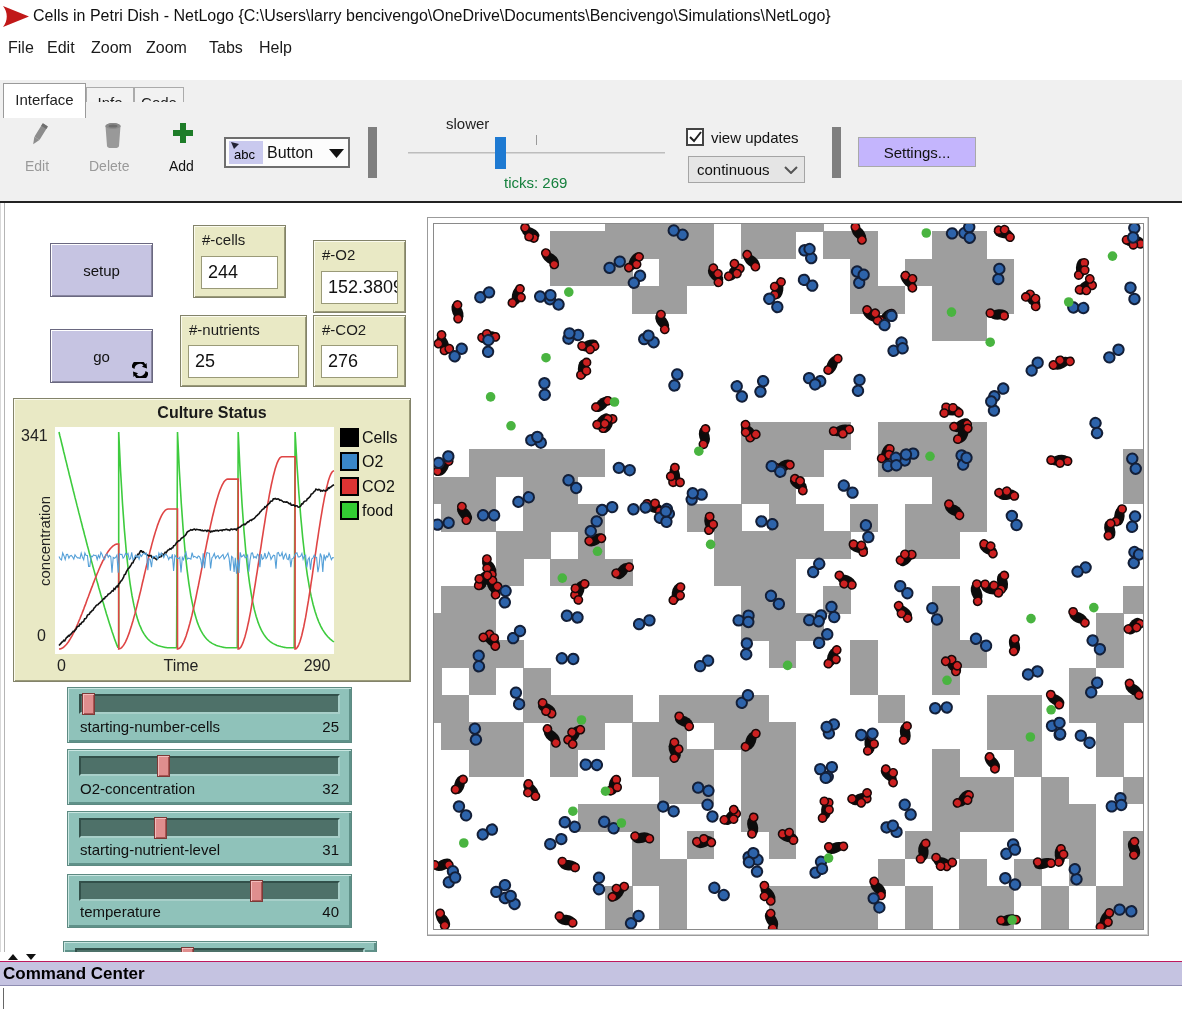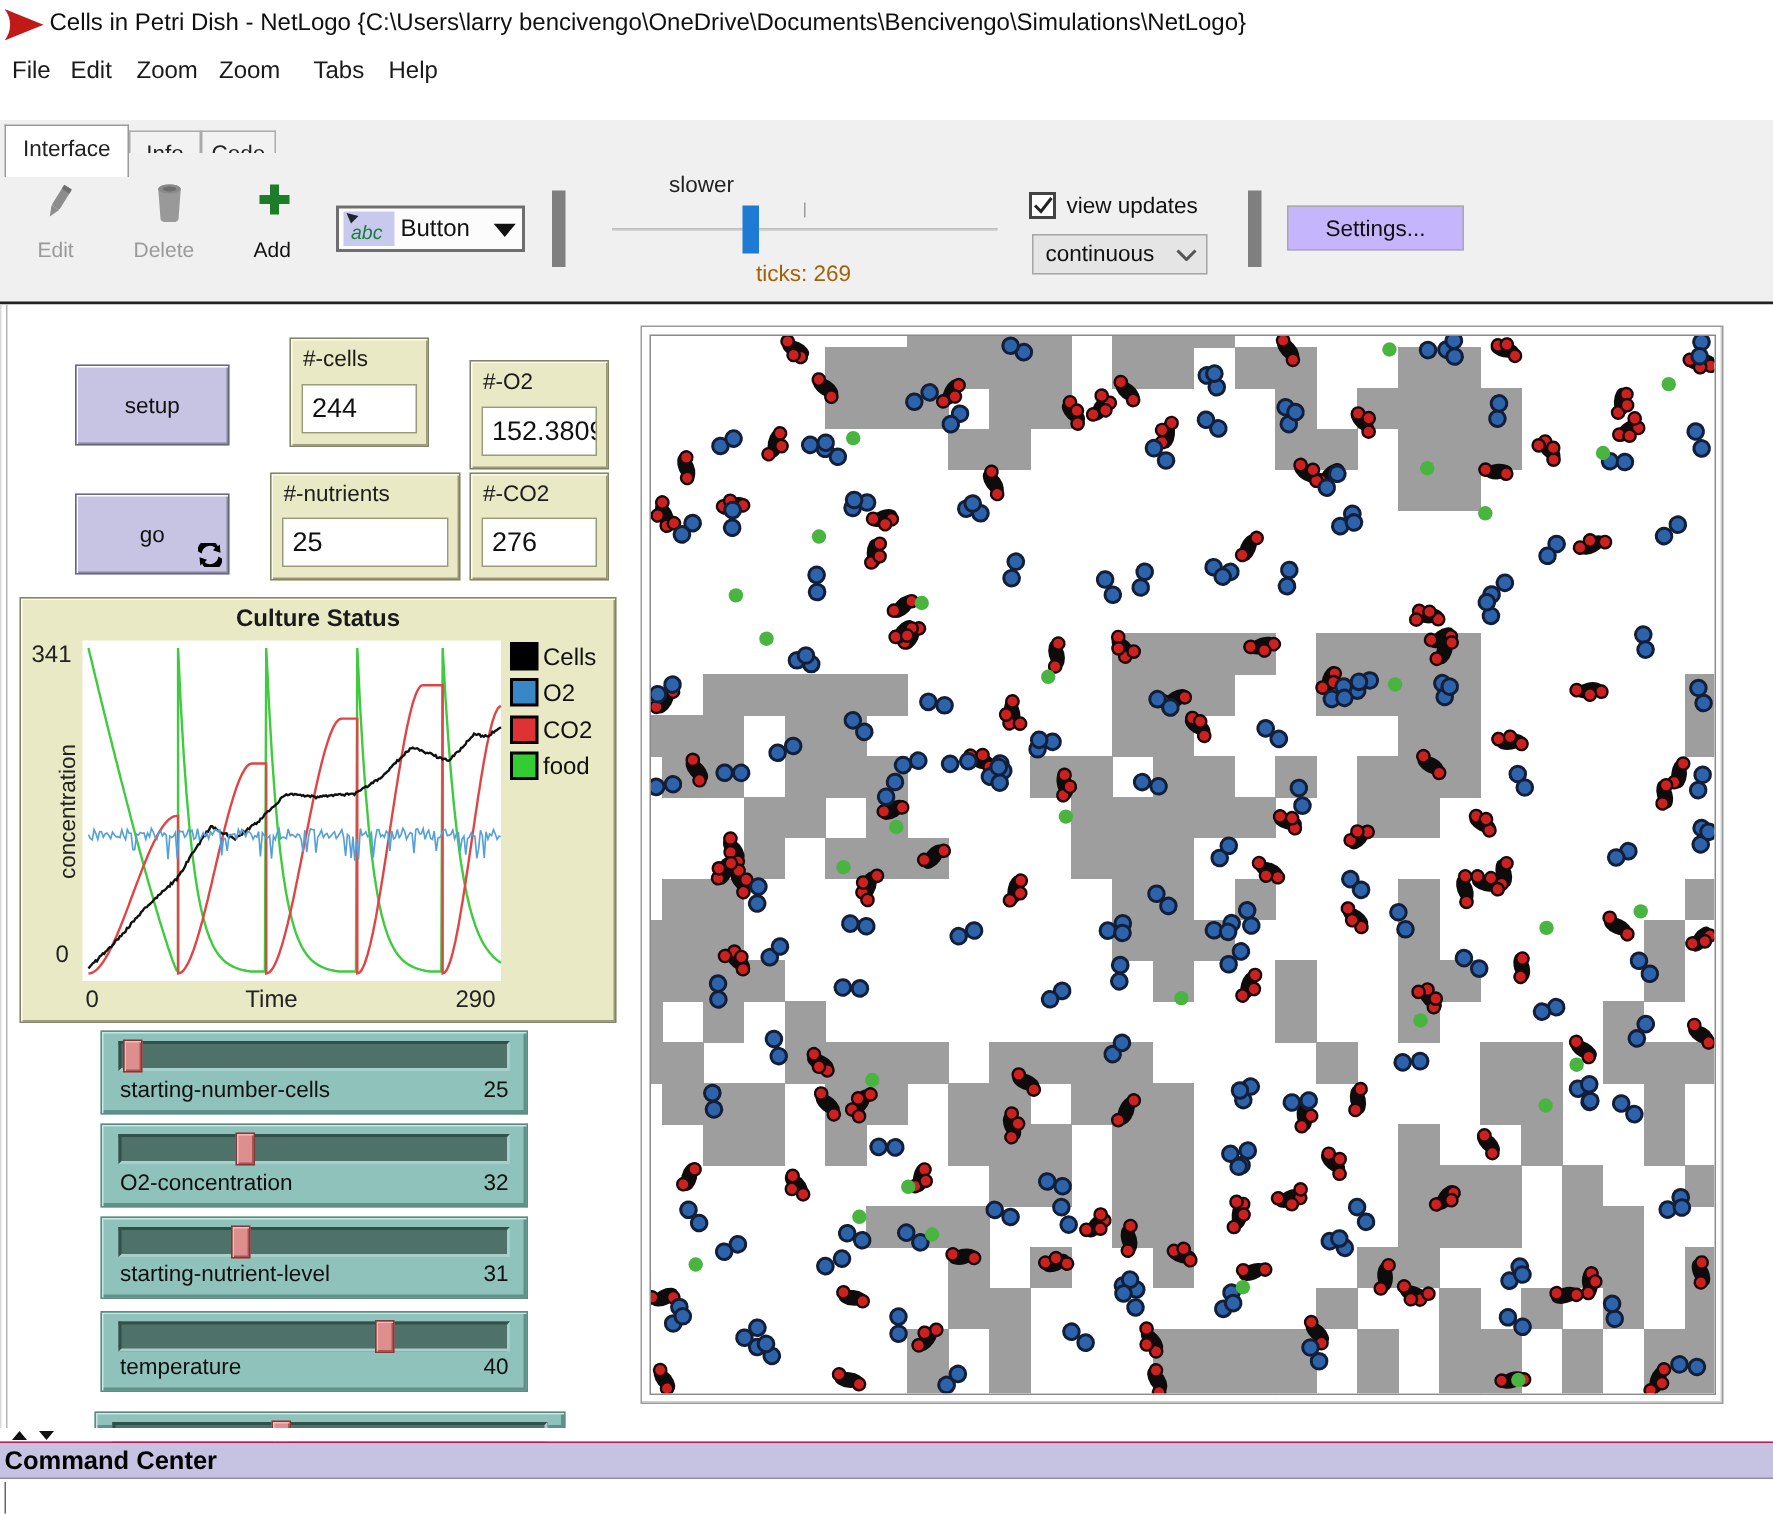--- a/index.html
+++ b/index.html
@@ -81,34 +81,34 @@
    <ellipse cx="11" cy="4" rx="7.5" ry="3" fill="#8a8a8a"></ellipse>
       <ellipse cx="11" cy="4" rx="4.5" ry="1.6" fill="#6e6e6e"></ellipse>
  </svg>
  <div class="tool-label" style="left:89px;top:56px">Delete</div>
  <svg class="abs" style="left:171px;top:19px" width="24" height="24" viewBox="0 0 24 24">
    <path d="M9,2 h6 v7 h7 v6 h-7 v7 h-6 v-7 h-7 v-6 h7 Z" fill="#1d7c28"></path>
  </svg>
  <div class="tool-label" style="left:169px;top:56px;color:#111">Add</div>
  <div class="abs" style="left:224px;top:35px;width:126px;height:31px;background:#fcfcfc;border:2px solid #6e6e6e;"></div>
  <div class="abs" style="left:229px;top:39px;width:34px;height:23px;background:#c9c9ee;"></div>
- <div class="abs" style="left:234px;top:45px;font-size:13px;color:#15803d;font-style:italic;">abc</div>
+ <div class="abs" style="left:234px;top:45px;font-size:13px;color:#000000;">abc</div>
  <svg class="abs" style="left:230px;top:39px" width="10" height="9" viewBox="0 0 10 9">
       <path d="M1,1 L9,3 L4,8 Z" fill="#223"></path>
     </svg>
  <div class="abs" style="left:267px;top:42px;font-size:16px;color:#111;">Button</div>
  <svg class="abs" style="left:329px;top:47px" width="15" height="9" viewBox="0 0 15 9">
       <path d="M0,0 h15 l-7.5,9 Z" fill="#111"></path>
     </svg>
  <div class="abs" style="left:368px;top:25px;width:9px;height:51px;background:#7f7f7f;"></div>
  <div class="abs" style="left:446px;top:13px;font-size:15px;color:#222;">slower</div>
  <div class="abs" style="left:408px;top:50px;width:257px;height:2px;background:#d6d6d6;border-top:1px solid #bdbdbd;"></div>
  <div class="abs" style="left:536px;top:33px;width:1px;height:10px;background:#9a9a9a;"></div>
  <div class="abs" style="left:495px;top:35px;width:11px;height:32px;background:#1e7ad2;"></div>
- <div class="abs" style="left:504px;top:72px;font-size:15px;color:#a16207;">ticks: 269</div>
+ <div class="abs" style="left:504px;top:72px;font-size:15px;color:#15803d;">ticks: 269</div>
  <div class="abs" style="left:686px;top:26px;width:18px;height:18px;background:#fff;border:2px solid #444;"></div>
  <svg class="abs" style="left:689px;top:29px" width="13" height="12" viewBox="0 0 13 12">
       <path d="M1,6 L5,10 L12,1" fill="none" stroke="#222" stroke-width="2"></path>
     </svg>
  <div class="abs" style="left:711px;top:27px;font-size:15px;color:#111;">view updates</div>
  <div class="abs" style="left:688px;top:54px;width:117px;height:27px;background:#e5e5e5;border:1px solid #a5a5a5;"></div>
  <div class="abs" style="left:697px;top:59px;font-size:15px;color:#111;">continuous</div>
  <svg class="abs" style="left:784px;top:64px" width="14" height="8" viewBox="0 0 14 8">
       <path d="M1,1 L7,7 L13,1" fill="none" stroke="#555" stroke-width="2"></path>
     </svg>

